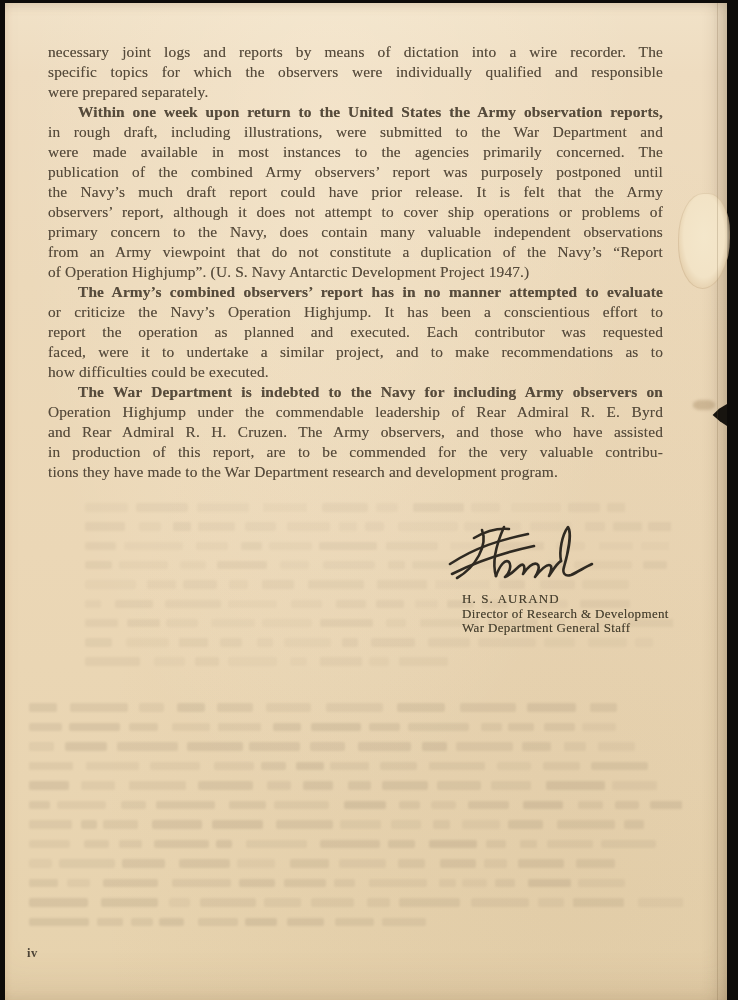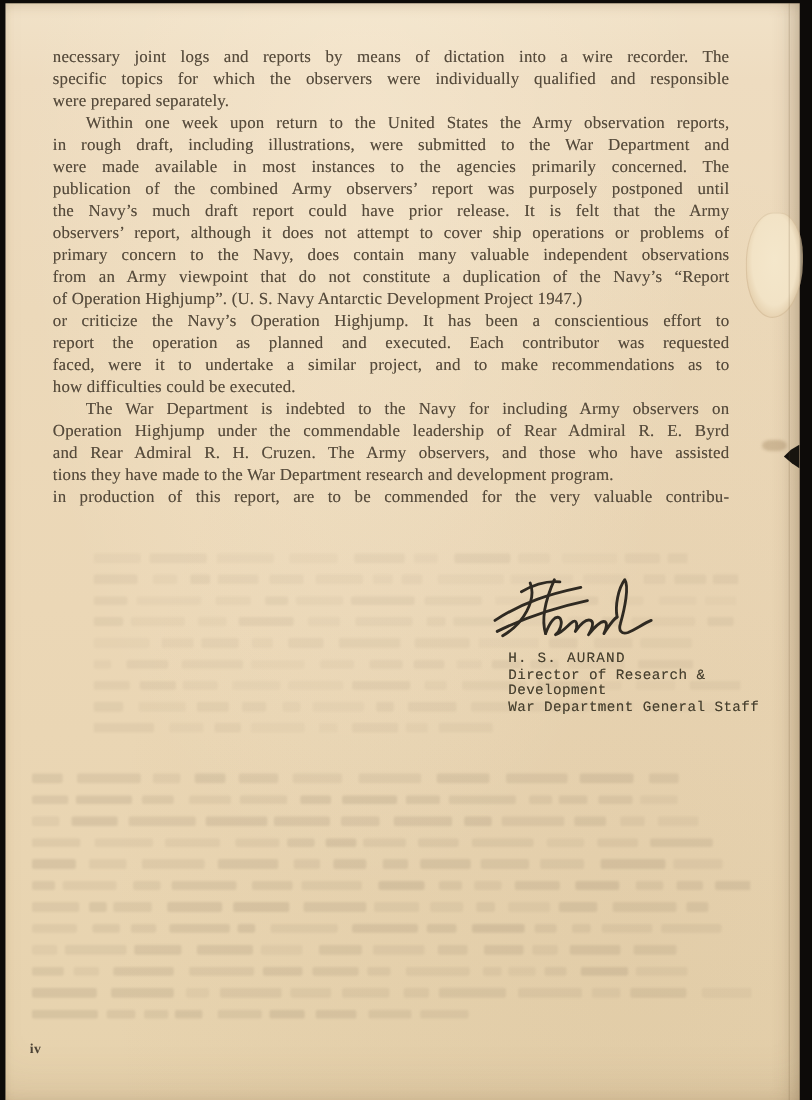--- a/index.html
+++ b/index.html
@@ -16,28 +16,28 @@
                     inset 0 -34px 45px -30px rgba(125,90,50,0.20),
                     inset 6px 0 10px -8px rgba(120,90,55,0.18);}
   .edge-line{position:absolute;top:0;bottom:0;right:9px;width:1px;background:rgba(110,85,55,0.22);}
   
   #body-text{position:absolute;left:43px;top:39px;width:615px;color:var(--ink,#564b3c);
              font-size:15.4px;line-height:20px;letter-spacing:0.15px;
              text-shadow:0 0 0.5px rgba(90,78,60,0.55);}
   .para{margin:0;}
   .tline{height:20px;overflow:hidden;text-align:justify;}
   .tline.just{text-align-last:justify;}
-  .tline.ind{text-indent:30px;}
+  .tline.ind{text-indent:30px;font-weight:bold;}
   
   #sig-svg{position:absolute;left:441px;top:520px;width:150px;height:62px;}
   #sig-svg path{stroke:#2f2a22;stroke-width:2.6;fill:none;stroke-linecap:round;stroke-linejoin:round;}
   #typed-block{position:absolute;left:457px;top:589px;color:#47402f;font-size:13px;line-height:14.6px;
                text-shadow:0 0 0.4px rgba(71,64,47,0.5);}
   #typed-block .caps{letter-spacing:1.1px;}
-  #typed-block div{letter-spacing:0.35px;font-family:Liberation Mono, monospace;}
+  #typed-block div{letter-spacing:0.35px;}
   
   #page-number{position:absolute;left:22px;top:943px;font-weight:bold;font-size:12.5px;
                color:#4c4336;letter-spacing:0.5px;}
   
   .ghost{position:absolute;filter:blur(1.1px);pointer-events:none;}
   .gline{position:absolute;left:0;white-space:nowrap;overflow:hidden;}
   .gword{display:inline-block;height:8.5px;background:#7d6c55;border-radius:2px;vertical-align:top;}
   
   #stain{position:absolute;left:673px;top:190px;width:52px;height:96px;border-radius:50% 42% 55% 48%;
          background:radial-gradient(ellipse at 50% 45%, #f4e7cb 0%, #f2e3c6 55%, rgba(210,180,135,0.35) 78%, rgba(210,180,135,0) 92%);
@@ -95,31 +95,32 @@
           <div class="tline just">in rough draft, including illustrations, were submitted to the War Department and</div>
           <div class="tline just">were made available in most instances to the agencies primarily concerned.  The</div>
           <div class="tline just">publication of the combined Army observers’ report was purposely postponed until</div>
           <div class="tline just">the Navy’s much draft report could have prior release.  It is felt that the Army</div>
           <div class="tline just">observers’ report, although it does not attempt to cover ship operations or problems of</div>
           <div class="tline just">primary concern to the Navy, does contain many valuable independent observations</div>
           <div class="tline just">from an Army viewpoint that do not constitute a duplication of the Navy’s “Report</div>
           <div class="tline">of Operation Highjump”.  (U. S. Navy Antarctic Development Project 1947.)</div>
         </div>
         <div class="para">
+          <div class="tline just ind">The Army’s combined observers’ report has in no manner attempted to evaluate</div>
           <div class="tline just">or criticize the Navy’s Operation Highjump.  It has been a conscientious effort to</div>
           <div class="tline just">report the operation as planned and executed.  Each contributor was requested</div>
           <div class="tline just">faced, were it to undertake a similar project, and to make recommendations as to</div>
           <div class="tline">how difficulties could be executed.</div>
         </div>
         <div class="para">
           <div class="tline just ind">The War Department is indebted to the Navy for including Army observers on</div>
           <div class="tline just">Operation Highjump under the commendable leadership of Rear Admiral R. E. Byrd</div>
           <div class="tline just">and Rear Admiral R. H. Cruzen.  The Army observers, and those who have assisted</div>
+          <div class="tline just">in production of this report, are to be commended for the very valuable contribu-</div>
           <div class="tline">tions they have made to the War Department research and development program.</div>
-          <div class="tline just">in production of this report, are to be commended for the very valuable contribu-</div>
         </div>
       </div>
 
     <svg id="sig-svg" viewBox="0 0 150 62">
       <path d="M36,7 C42,22 30,44 11,55"></path>
       <path d="M4,41 C30,24 54,17 82,11"></path>
       <path d="M6,51 C32,38 60,29 88,23"></path>
       <path d="M58,4 C50,22 46,40 50,53"></path>
       <path d="M28,15 C40,8 52,5 63,6"></path>
       <path d="M50,53 C54,42 59,36 63,39 C66,43 63,51 59,54 C67,51 71,44 75,42 C79,40 79,47 77,51 C81,45 87,39 91,41 C95,43 91,51 89,54 C93,49 99,42 103,42 C107,42 105,49 103,53 C107,47 111,40 115,38"></path>

